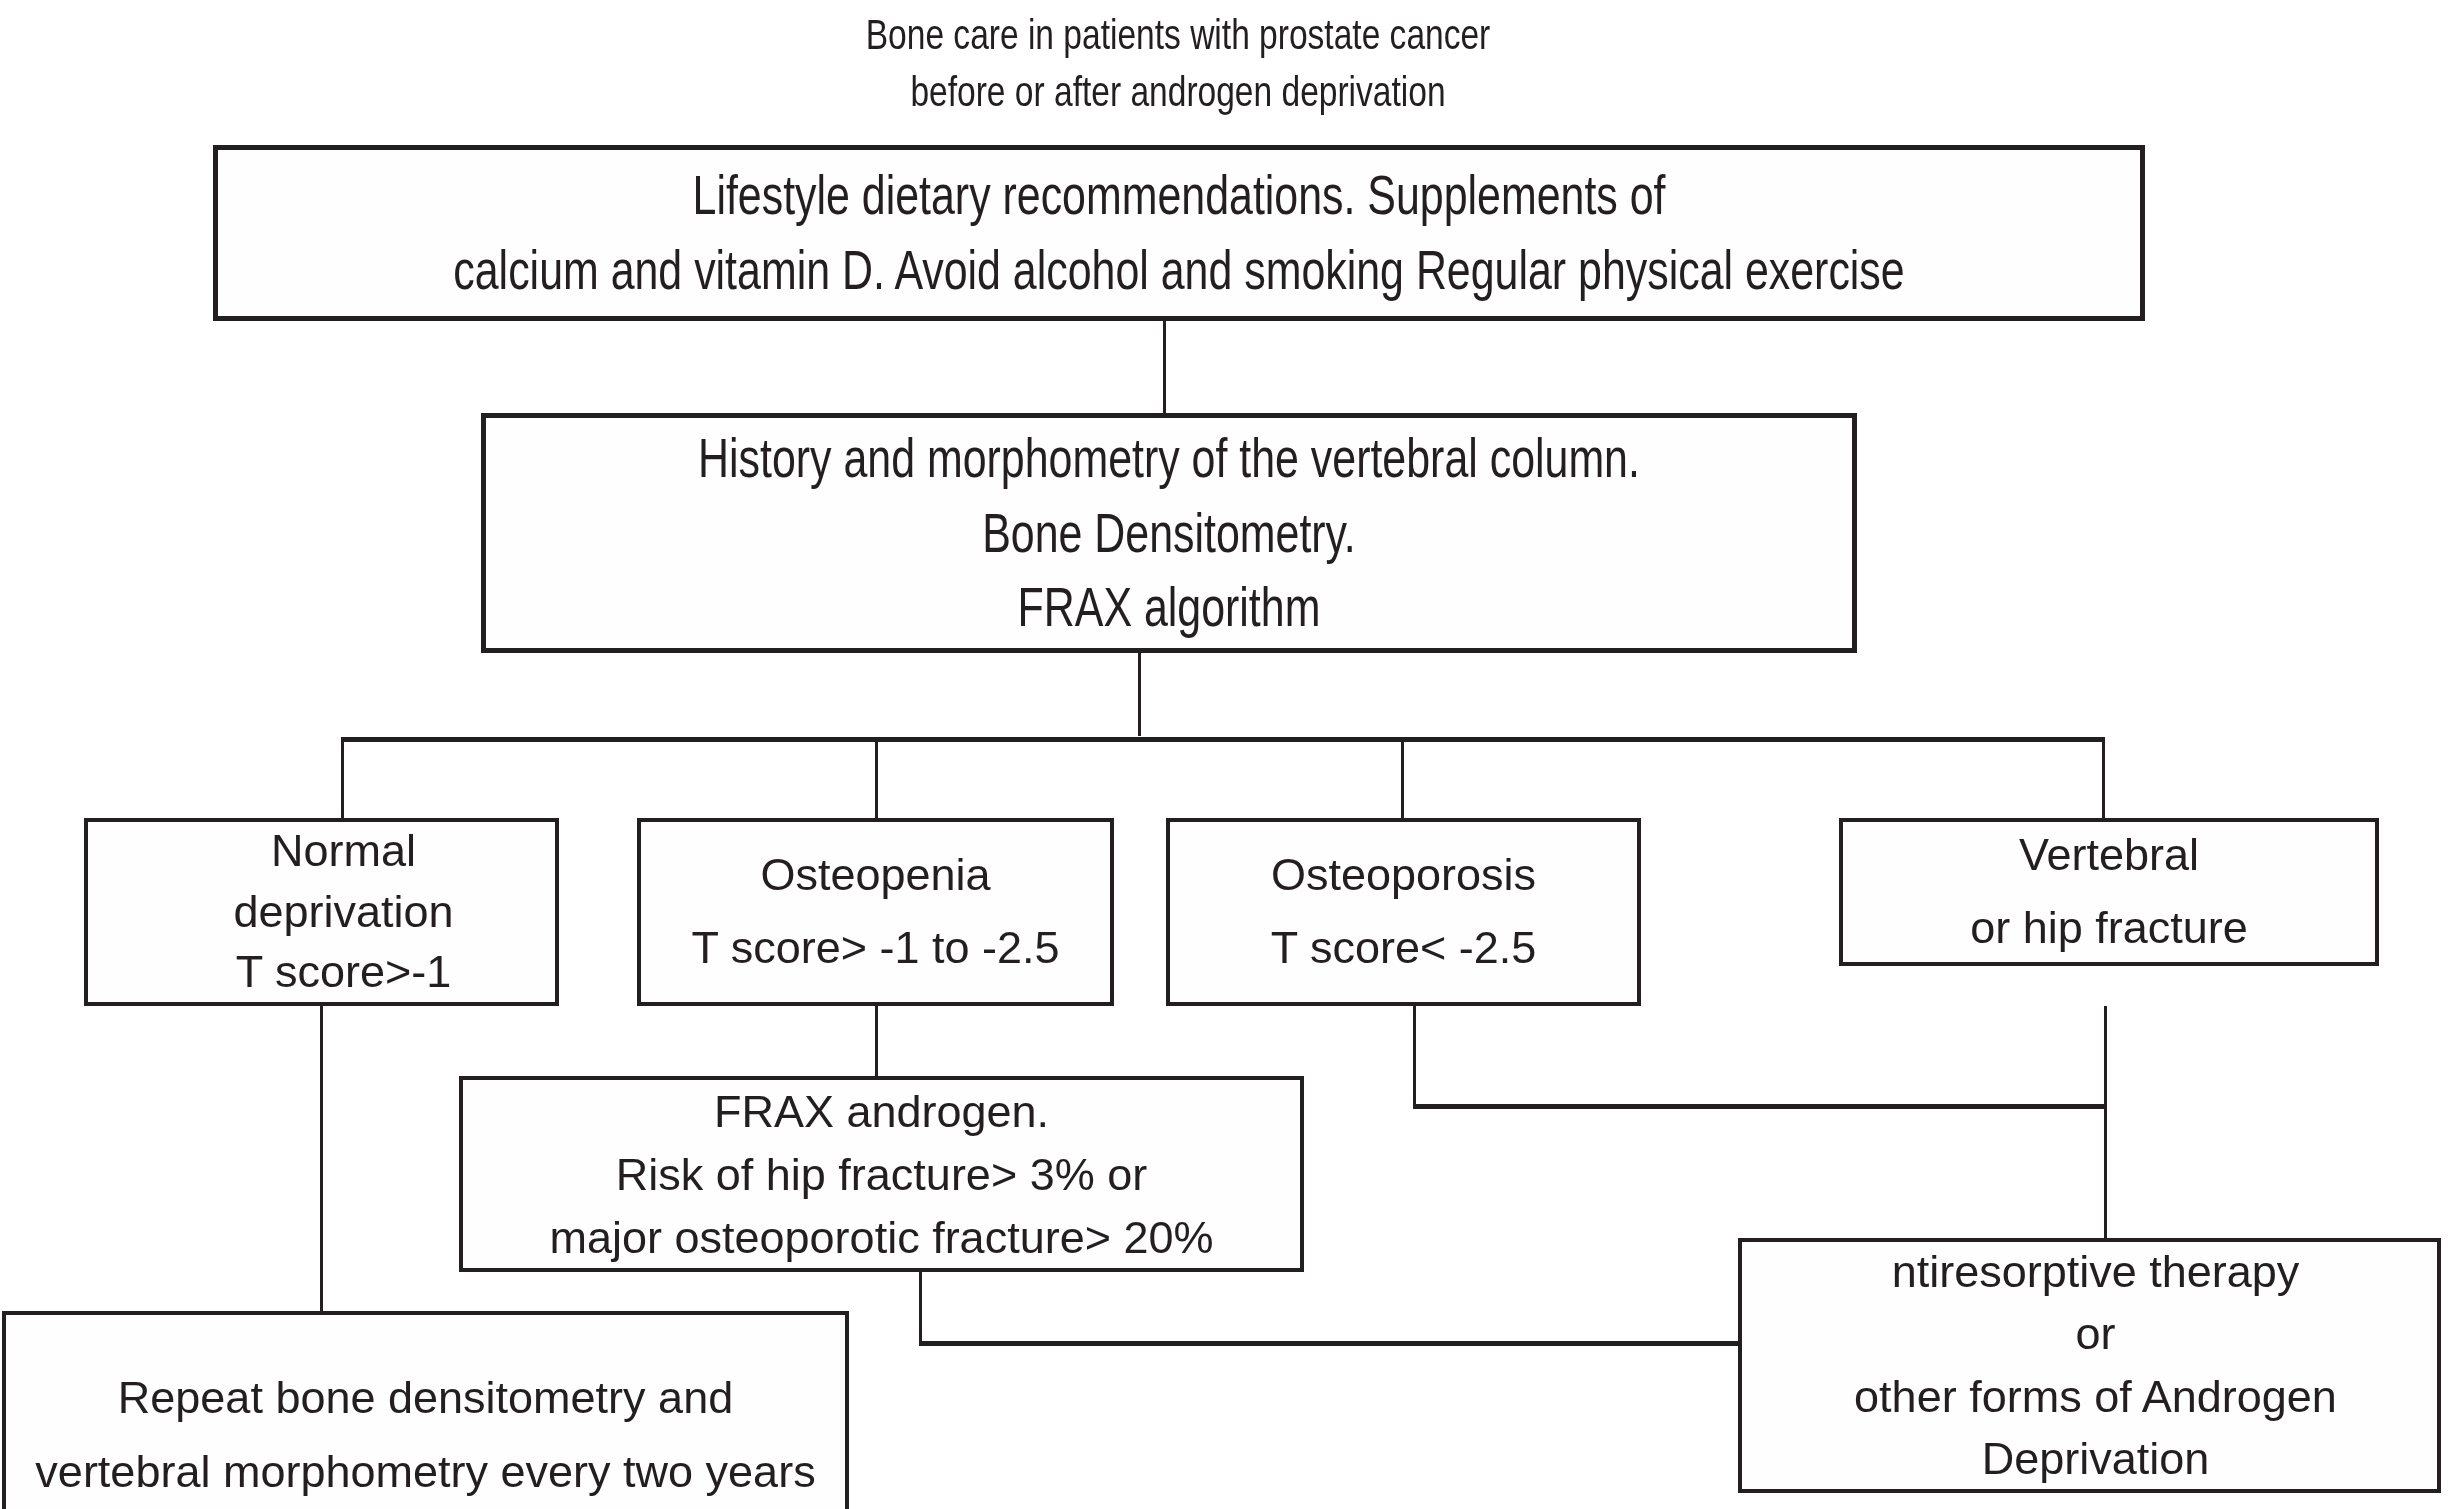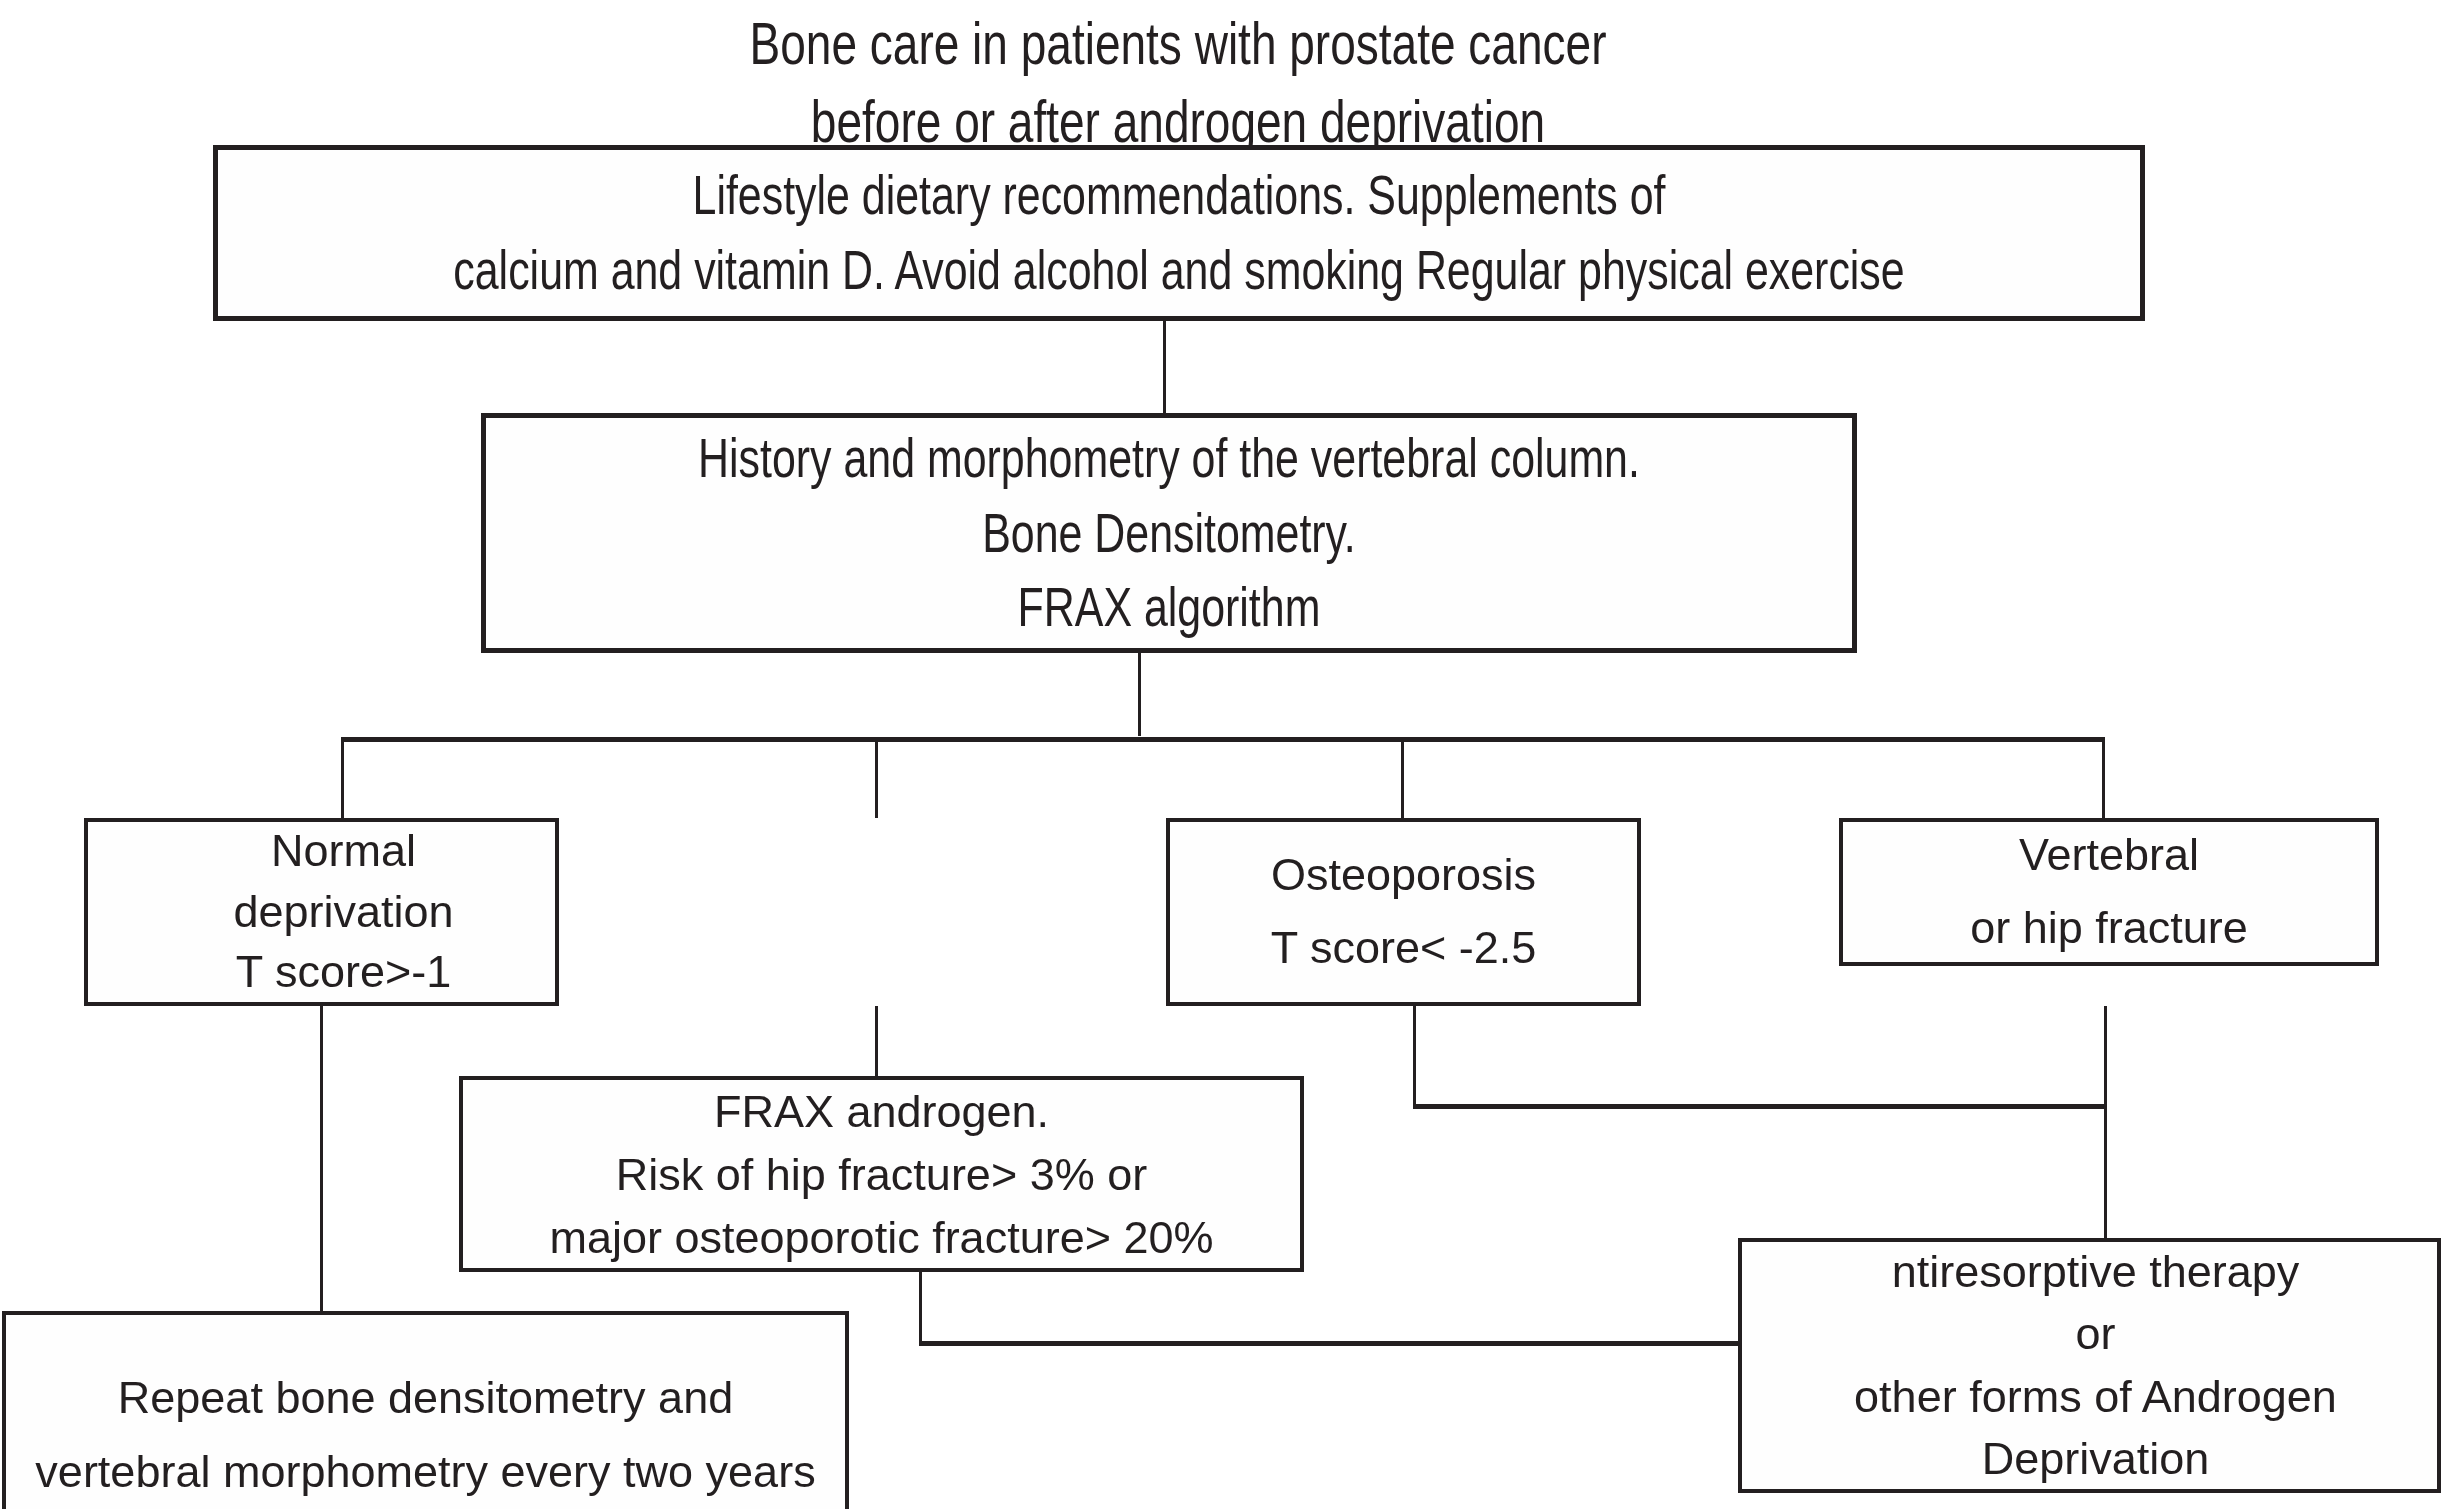--- a/index.html
+++ b/index.html
@@ -15,21 +15,21 @@
     font-family: "Liberation Sans", sans-serif;
     color: #231f20;
     overflow: hidden;
   }
   .fc-title {
     position: absolute;
     left: 188px;
     top: 6px;
     width: 1980px;
     text-align: center;
-    font-size: 59px;
+    font-size: 43px;
     line-height: 1.32;
     white-space: nowrap;
   }
   .box {
     position: absolute;
     box-sizing: border-box;
     border: 4px solid #231f20;
     background: #fefefe;
     display: flex;
     align-items: center;
@@ -104,20 +104,26 @@
   <div class="vline" style="left:2102px; top:737px; height:81px;"></div>
 
   <div class="box" style="left:84px; top:818px; width:475px; height:188px;padding-left:44px;">
     <div class="box-text" style="line-height:1.35;">
       <span>Normal</span><br>
       <span>deprivation</span><br>
       <span>T score&gt;-1</span>
     </div>
   </div>
 
+  <div class="box" style="left:637px; top:818px; width:477px; height:188px;">
+    <div class="box-text loose">
+      <span>Osteopenia</span><br>
+      <span>T score&gt; -1 to -2.5</span>
+    </div>
+  </div>
 
   <div class="box" style="left:1166px; top:818px; width:475px; height:188px;">
     <div class="box-text loose">
       <span>Osteoporosis</span><br>
       <span>T score&lt; -2.5</span>
     </div>
   </div>
 
   <div class="box" style="left:1839px; top:818px; width:540px; height:148px;">
     <div class="box-text loose">

